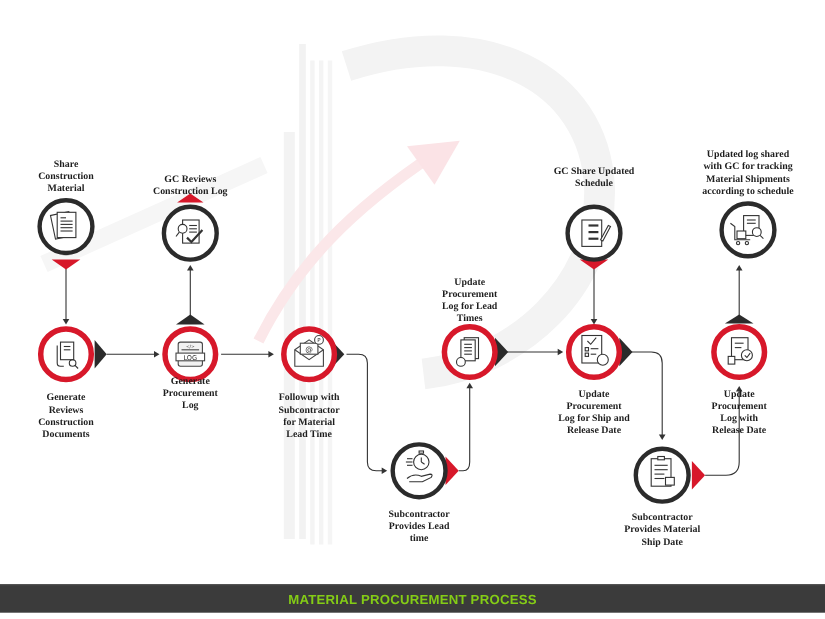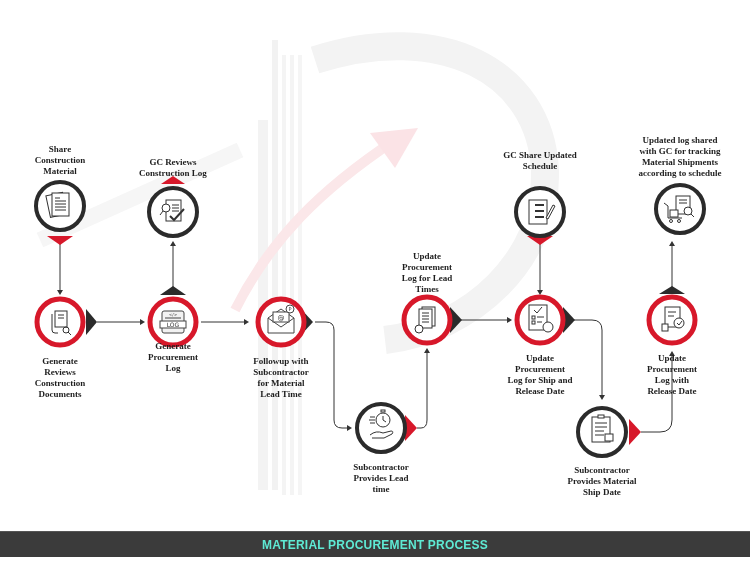--- a/index.html
+++ b/index.html
@@ -15,21 +15,21 @@
     font-weight:bold;
     font-size:9px;
     line-height:11px;
     color:#1e1e1e;
     text-align:center;
     white-space:pre-line;
   }
   .footer {
     position:absolute; left:0; top:531px; width:750px; height:25px;
     background:#3b3b3b;
-    color:#5eead4;
+    color:#84cc16;
     font-family:"Liberation Sans", sans-serif;
     font-weight:bold;
     font-size:12px;
     letter-spacing:0.2px;
     display:flex; align-items:center; justify-content:center;
     border-top:1px solid #555;
   }
 </style>
 </head>
 <body>

